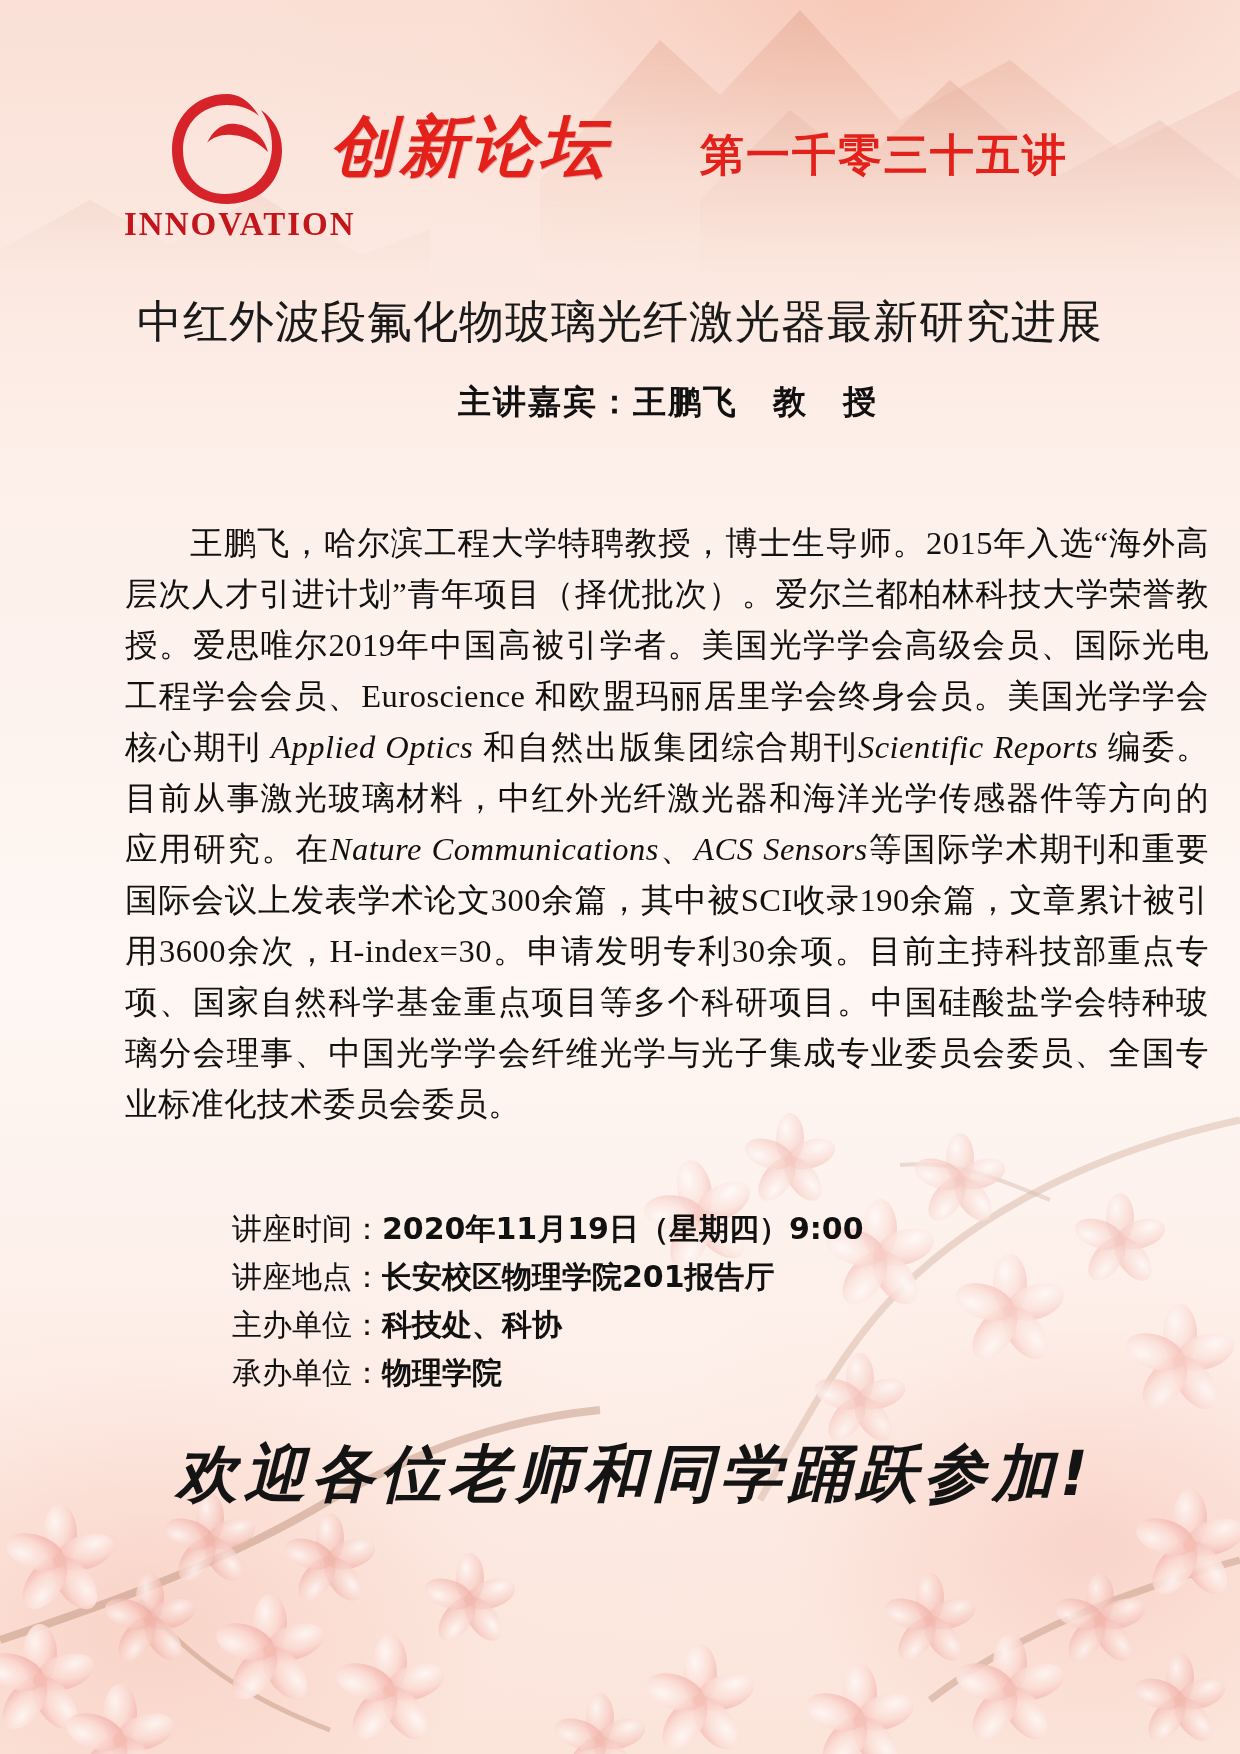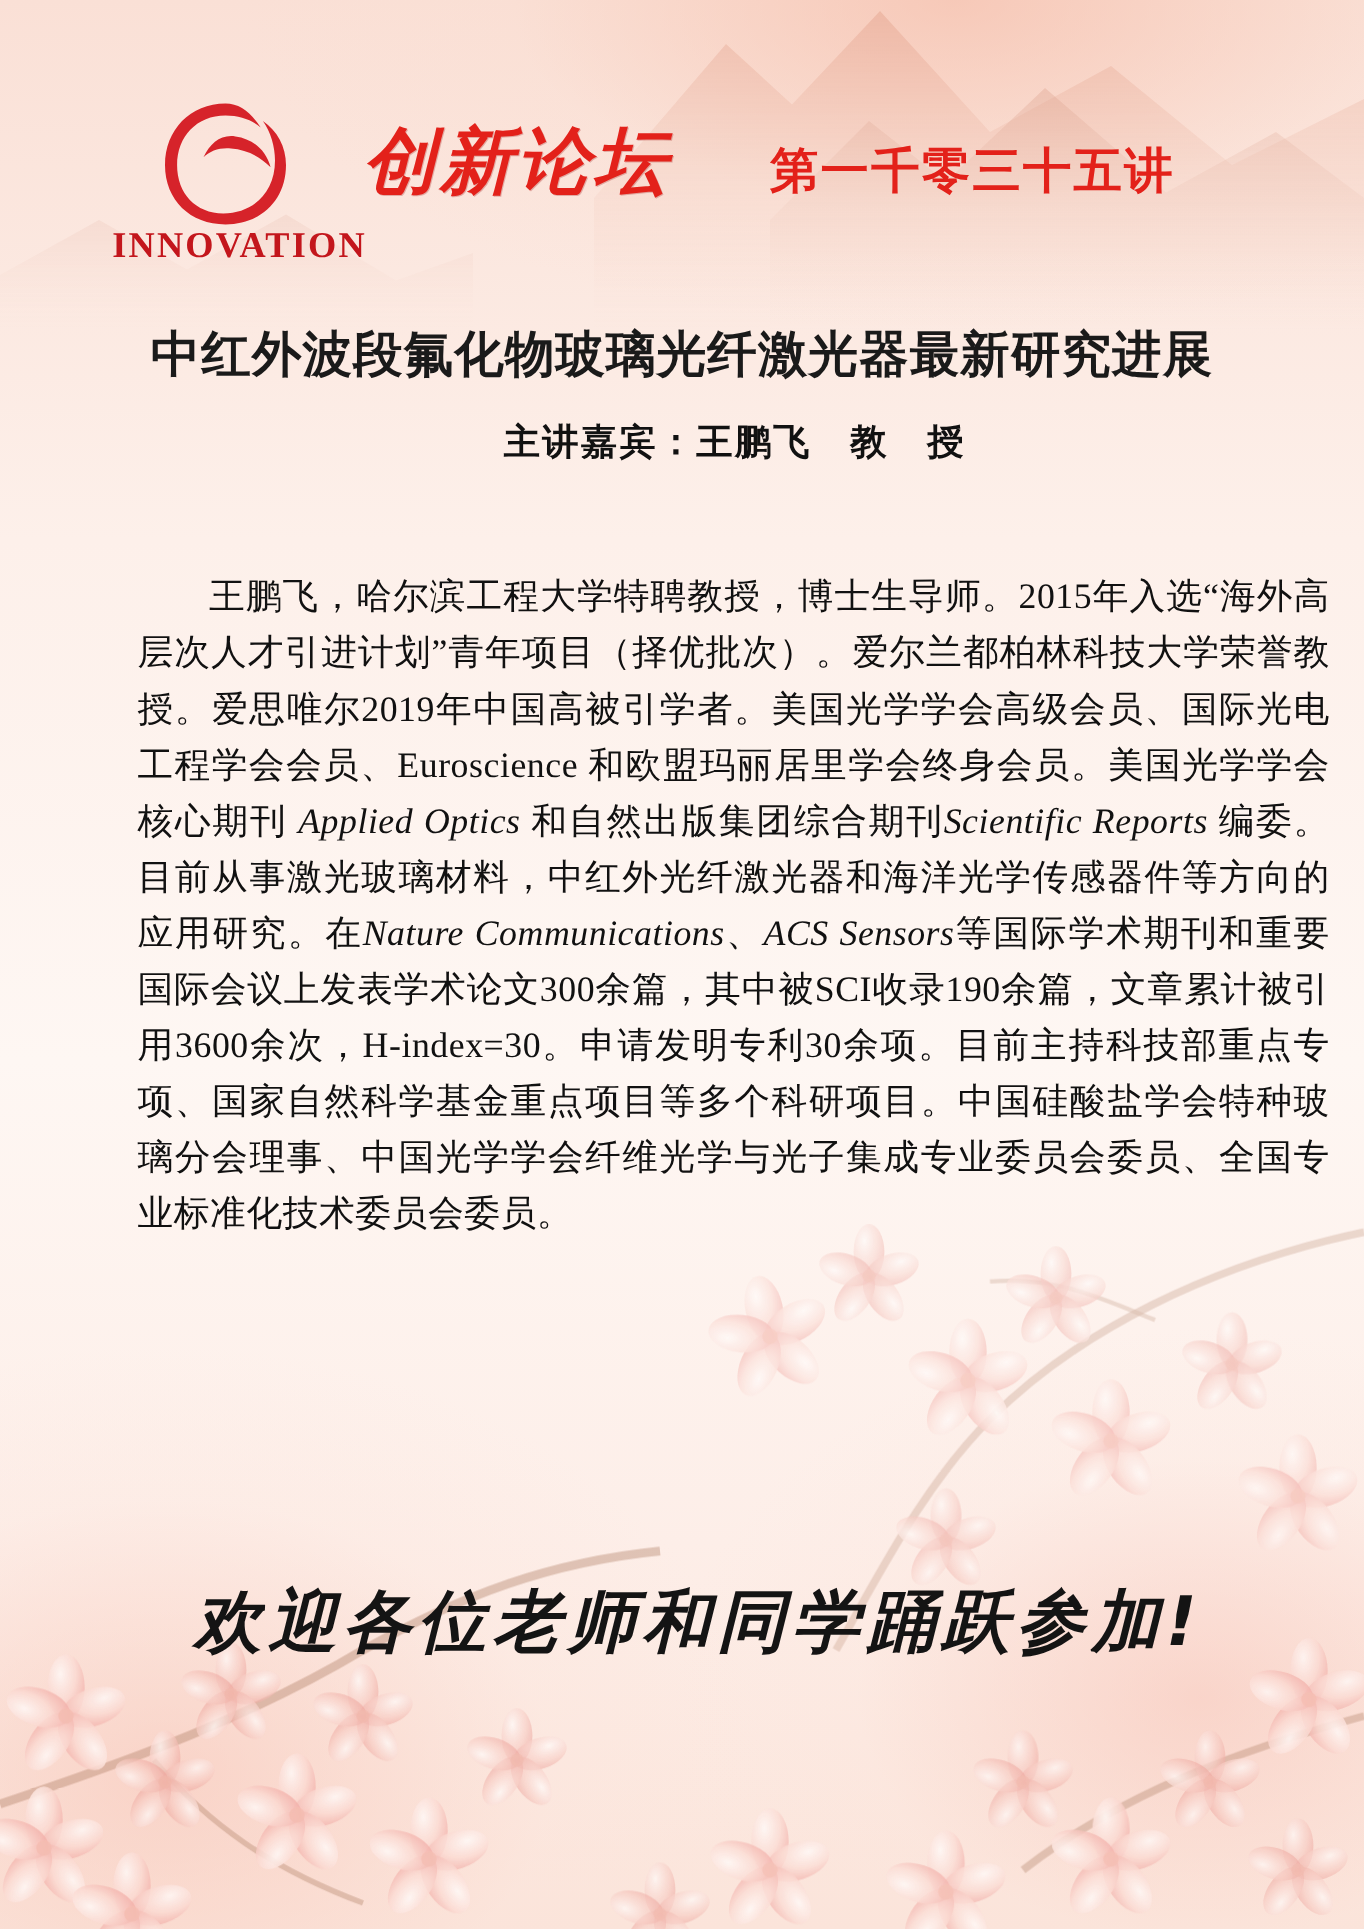--- a/index.html
+++ b/index.html
@@ -47,21 +47,21 @@
   
   .header {
     position: absolute;
     top: 88px;
     left: 0;
     width: 1240px;
     height: 170px;
   }
   .logo {
     position: absolute;
-    left: 102px;
+    left: 124px;
     top: 0px;
     width: 230px;
     height: 170px;
   }
   .logo-mark {
     position: absolute;
     left: 40px;
     top: 2px;
     width: 126px;
     height: 118px;
@@ -102,21 +102,21 @@
   }
 
   
   .lecture-title {
     position: absolute;
     top: 292px;
     left: 0;
     width: 1240px;
     text-align: center;
     font-family: "DejaVu Sans", sans-serif;
-    font-weight: bold;
+    font-weight: normal;
     font-size: 45px;
     color: #1a1a1a;
     letter-spacing: 1px;
   }
 
   
   .speakers {
     position: absolute;
     top: 375px;
     left: 0;
@@ -294,16 +294,30 @@
   </div>
 
   <div class="lecture-title">中红外波段氟化物玻璃光纤激光器最新研究进展</div>
 
   <div class="speakers">
     <div>主讲嘉宾：王鹏飞　教　授</div>
   </div>
 
   <div class="bio">王鹏飞，哈尔滨工程大学特聘教授，博士生导师。2015年入选“海外高层次人才引进计划”青年项目（择优批次）。爱尔兰都柏林科技大学荣誉教授。爱思唯尔2019年中国高被引学者。美国光学学会高级会员、国际光电工程学会会员、Euroscience 和欧盟玛丽居里学会终身会员。美国光学学会核心期刊 <i>Applied Optics</i> 和自然出版集团综合期刊<i>Scientific Reports</i> 编委。目前从事激光玻璃材料，中红外光纤激光器和海洋光学传感器件等方向的应用研究。在<i>Nature Communications</i>、<i>ACS Sensors</i>等国际学术期刊和重要国际会议上发表学术论文300余篇，其中被SCI收录190余篇，文章累计被引用3600余次，H-index=30。申请发明专利30余项。目前主持科技部重点专项、国家自然科学基金重点项目等多个科研项目。中国硅酸盐学会特种玻璃分会理事、中国光学学会纤维光学与光子集成专业委员会委员、全国专业标准化技术委员会委员。</div>
 
+  <div class="info">
+    <div class="info-row">
+      <span class="info-label">讲座时间：</span><span class="info-value">2020年11月19日（星期四）9:00</span>
+    </div>
+    <div class="info-row">
+      <span class="info-label">讲座地点：</span><span class="info-value">长安校区物理学院201报告厅</span>
+    </div>
+    <div class="info-row">
+      <span class="info-label">主办单位：</span><span class="info-value">科技处、科协</span>
+    </div>
+    <div class="info-row">
+      <span class="info-label">承办单位：</span><span class="info-value">物理学院</span>
+    </div>
+  </div>
 
   <div class="slogan">欢迎各位老师和同学踊跃参加!</div>
 
 </div>
 
 </body></html>

